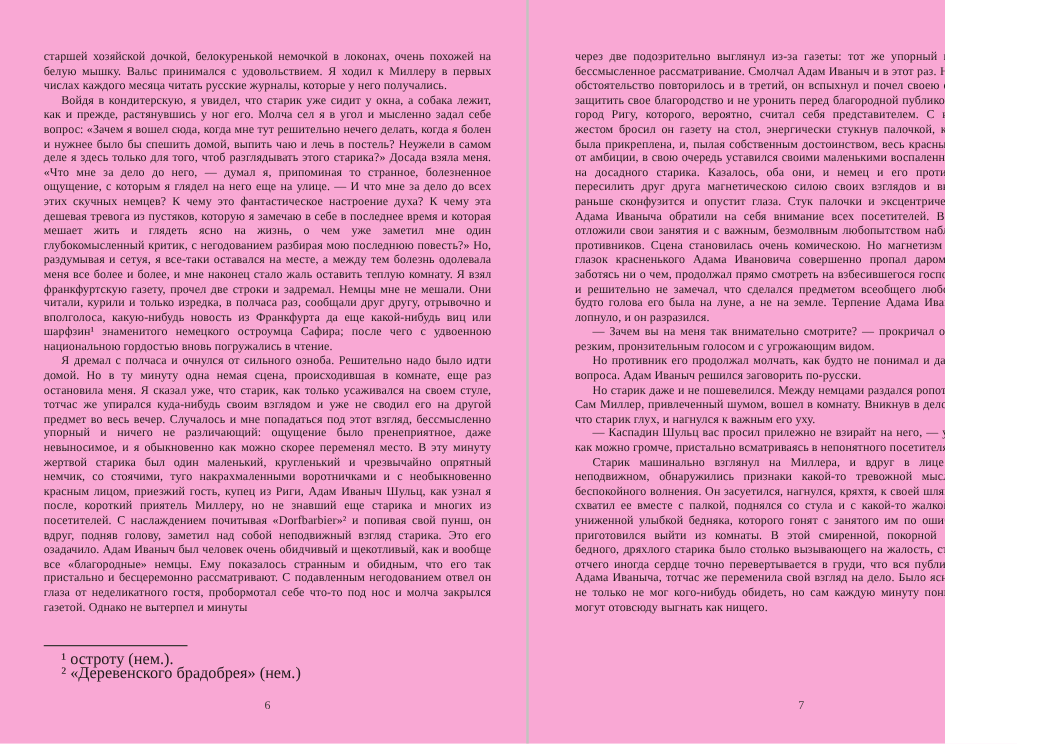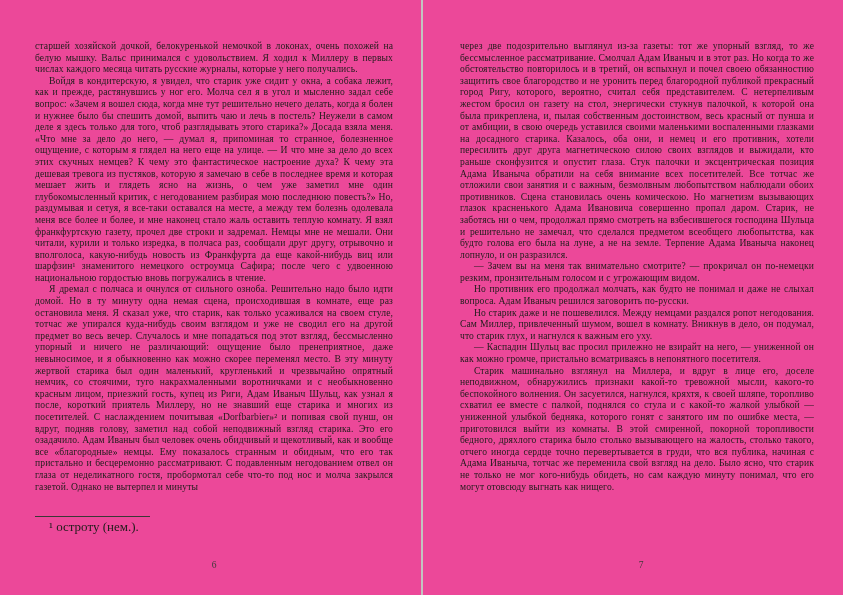--- a/index.html
+++ b/index.html
@@ -2,23 +2,23 @@
 <html lang="ru"><head>
 <meta charset="utf-8">
 <style>
   html, body {
     margin: 0;
     padding: 0;
     background: #ffffff;
   }
   #spread {
     position: relative;
-    width: 843px;
+    width: 756px;
     height: 595px;
-    background: #ec4899;
+    background: #f9a8d4;
     overflow: hidden;
     font-family: "Liberation Serif", "DejaVu Serif", serif;
     color: #1f1d1b;
   }
   .gutter-divider {
     position: absolute;
     left: 421px;
     top: 0;
     width: 2px;
     height: 595px;
@@ -76,20 +76,21 @@
 
   <div class="text-block text-block-left">
     <p class="para">старшей хозяйской дочкой, белокуренькой немочкой в локонах, очень похожей на белую мышку. Вальс принимался с удовольствием. Я ходил к Миллеру в первых числах каждого месяца читать русские журналы, которые у него получались.</p>
     <p class="para indent">Войдя в кондитерскую, я увидел, что старик уже сидит у окна, а собака лежит, как и прежде, растянувшись у ног его. Молча сел я в угол и мысленно задал себе вопрос: «Зачем я вошел сюда, когда мне тут решительно нечего делать, когда я болен и нужнее было бы спешить домой, выпить чаю и лечь в постель? Неужели в самом деле я здесь только для того, чтоб разглядывать этого старика?» Досада взяла меня. «Что мне за дело до него, — думал я, припоминая то странное, болезненное ощущение, с которым я глядел на него еще на улице. — И что мне за дело до всех этих скучных немцев? К чему это фантастическое настроение духа? К чему эта дешевая тревога из пустяков, которую я замечаю в себе в последнее время и которая мешает жить и глядеть ясно на жизнь, о чем уже заметил мне один глубокомысленный критик, с негодованием разбирая мою последнюю повесть?» Но, раздумывая и сетуя, я все-таки оставался на месте, а между тем болезнь одолевала меня все более и более, и мне наконец стало жаль оставить теплую комнату. Я взял франкфуртскую газету, прочел две строки и задремал. Немцы мне не мешали. Они читали, курили и только изредка, в полчаса раз, сообщали друг другу, отрывочно и вполголоса, какую-нибудь новость из Франкфурта да еще какой-нибудь виц или шарфзин¹ знаменитого немецкого остроумца Сафира; после чего с удвоенною национальною гордостью вновь погружались в чтение.</p>
     <p class="para indent">Я дремал с полчаса и очнулся от сильного озноба. Решительно надо было идти домой. Но в ту минуту одна немая сцена, происходившая в комнате, еще раз остановила меня. Я сказал уже, что старик, как только усаживался на своем стуле, тотчас же упирался куда-нибудь своим взглядом и уже не сводил его на другой предмет во весь вечер. Случалось и мне попадаться под этот взгляд, бессмысленно упорный и ничего не различающий: ощущение было пренеприятное, даже невыносимое, и я обыкновенно как можно скорее переменял место. В эту минуту жертвой старика был один маленький, кругленький и чрезвычайно опрятный немчик, со стоячими, туго накрахмаленными воротничками и с необыкновенно красным лицом, приезжий гость, купец из Риги, Адам Иваныч Шульц, как узнал я после, короткий приятель Миллеру, но не знавший еще старика и многих из посетителей. С наслаждением почитывая «Dorfbarbier»² и попивая свой пунш, он вдруг, подняв голову, заметил над собой неподвижный взгляд старика. Это его озадачило. Адам Иваныч был человек очень обидчивый и щекотливый, как и вообще все «благородные» немцы. Ему показалось странным и обидным, что его так пристально и бесцеремонно рассматривают. С подавленным негодованием отвел он глаза от неделикатного гостя, пробормотал себе что-то под нос и молча закрылся газетой. Однако не вытерпел и минуты</p>
   </div>
 
   <div class="footnotes">
     <div class="footnote-rule"></div>
     <p class="footnote">¹ остроту (нем.).</p>
+    <p class="footnote">² «Деревенского брадобрея» (нем.)</p>
   </div>
 
   <div class="page-number page-number-left">6</div>
 
   <div class="text-block text-block-right">
     <p class="para">через две подозрительно выглянул из-за газеты: тот же упорный взгляд, то же бессмысленное рассматривание. Смолчал Адам Иваныч и в этот раз. Но когда то же обстоятельство повторилось и в третий, он вспыхнул и почел своею обязанностию защитить свое благородство и не уронить перед благородной публикой прекрасный город Ригу, которого, вероятно, считал себя представителем. С нетерпеливым жестом бросил он газету на стол, энергически стукнув палочкой, к которой она была прикреплена, и, пылая собственным достоинством, весь красный от пунша и от амбиции, в свою очередь уставился своими маленькими воспаленными глазками на досадного старика. Казалось, оба они, и немец и его противник, хотели пересилить друг друга магнетическою силою своих взглядов и выжидали, кто раньше сконфузится и опустит глаза. Стук палочки и эксцентрическая позиция Адама Иваныча обратили на себя внимание всех посетителей. Все тотчас же отложили свои занятия и с важным, безмолвным любопытством наблюдали обоих противников. Сцена становилась очень комическою. Но магнетизм вызывающих глазок красненького Адама Ивановича совершенно пропал даром. Старик, не заботясь ни о чем, продолжал прямо смотреть на взбесившегося господина Шульца и решительно не замечал, что сделался предметом всеобщего любопытства, как будто голова его была на луне, а не на земле. Терпение Адама Иваныча наконец лопнуло, и он разразился.</p>
     <p class="para indent">— Зачем вы на меня так внимательно смотрите? — прокричал он по-немецки резким, пронзительным голосом и с угрожающим видом.</p>
     <p class="para indent">Но противник его продолжал молчать, как будто не понимал и даже не слыхал вопроса. Адам Иваныч решился заговорить по-русски.</p>
     <p class="para indent">Но старик даже и не пошевелился. Между немцами раздался ропот негодования. Сам Миллер, привлеченный шумом, вошел в комнату. Вникнув в дело, он подумал, что старик глух, и нагнулся к важным его уху.</p>
     <p class="para indent">— Каспадин Шульц вас просил прилежно не взирайт на него, — униженной он как можно громче, пристально всматриваясь в непонятного посетителя.</p>

